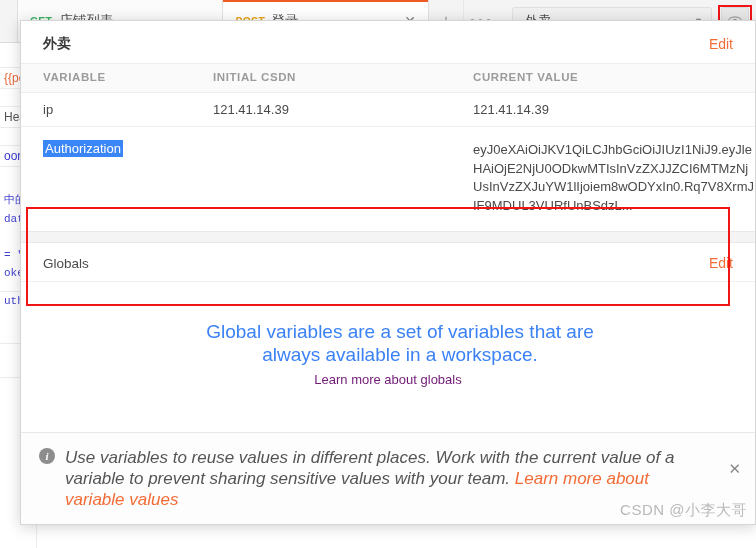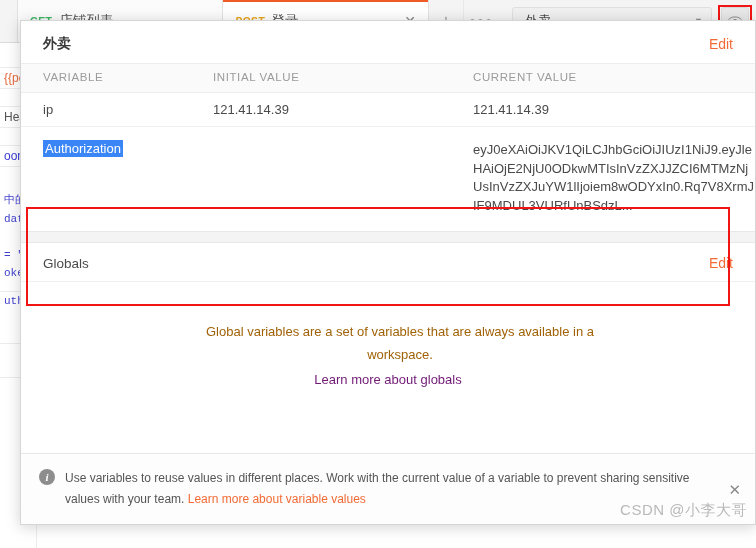--- a/index.html
+++ b/index.html
@@ -218,21 +218,21 @@
     font-weight: normal;
   }
 
   table.vars {
     width: 100%;
     border-collapse: collapse;
     table-layout: fixed;
   }
   table.vars th {
     text-align: left;
-    font-weight: normal;
+    font-weight: bold;
     font-size: 11.5px;
     letter-spacing: .6px;
     color: #9b9b9b;
     padding: 7px 0 9px 0;
     background: #fafafa;
     border-top: 1px solid #ededed;
     border-bottom: 1px solid #ededed;
     margin-top: 9px;
   }
   table.vars td {
@@ -294,22 +294,22 @@
     justify-content: flex-start;
     padding-top: 38px;
     text-align: center;
   }
   .globals-empty-title {
     font-size: 13.5px;
     color: #4a4a4a;
     margin-bottom: 22px;
   }
   .globals-empty-desc {
-    font-size: 13px;
-    color: #a16207;
+    font-size: 19px;
+    color: #3b82f6;
     line-height: 23px;
     max-width: 400px;
     margin-left: 24px;
   }
   .globals-link {
     margin-top: 6px;
     font-size: 13px;
     color: #701a75;
   }
 
@@ -333,24 +333,25 @@
     font-size: 11px;
     font-weight: bold;
     font-style: italic;
     display: flex;
     align-items: center;
     justify-content: center;
     margin-top: 1px;
     font-family: "Liberation Serif", serif;
   }
   .footer-text {
-    font-size: 12px;
+    font-size: 17px;
     color: #555;
     line-height: 21px;
     max-width: 630px;
+    font-style: italic;
   }
   .footer-link { color: #f26b36; }
   .footer-close {
     position: absolute;
     right: 14px;
     top: 28px;
     color: #8a8a8a;
     font-size: 15px;
     line-height: 1;
   }
@@ -435,21 +436,21 @@
   <div class="modal-title">
     <span>外卖</span>
     <span class="edit-link">Edit</span>
   </div>
 
   <div style="position:relative;">
     <table class="vars">
       <thead>
         <tr>
           <th class="col-var">VARIABLE</th>
-          <th class="col-init">INITIAL VALUE</th>
+          <th class="col-init">INITIAL CSDN</th>
           <th class="col-cur">CURRENT VALUE</th>
         </tr>
       </thead>
       <tbody>
         <tr>
           <td class="col-var">ip</td>
           <td class="col-init">121.41.14.39</td>
           <td class="col-cur">121.41.14.39</td>
         </tr>
         <tr class="row-token">

